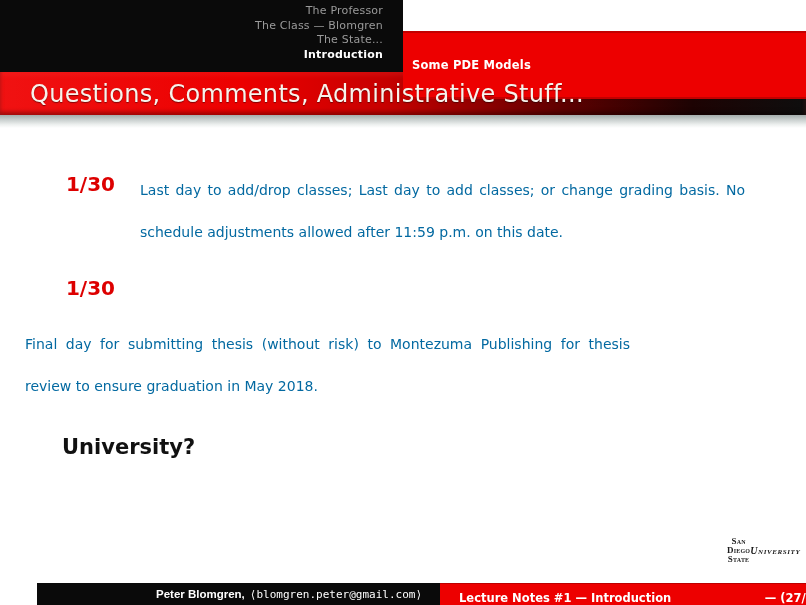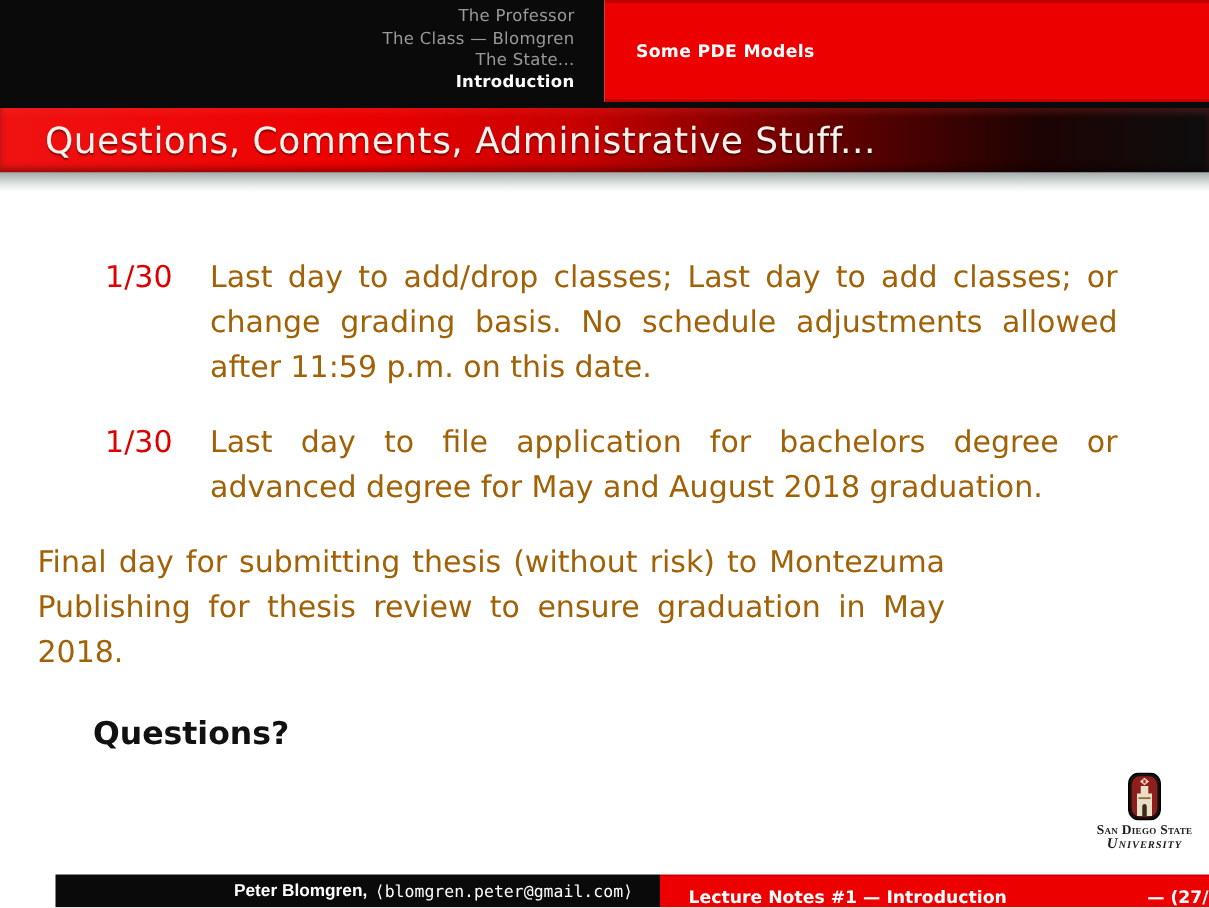--- a/index.html
+++ b/index.html
@@ -24,22 +24,23 @@
   .nav-item {
     font-size: 11px; line-height: 14.5px;
     color: #9a9a9a; letter-spacing: 0.2px;
     font-family: "DejaVu Sans", sans-serif;
   }
   .nav-item.current { color: #ffffff; font-weight: 700; }
   .header-right {
     flex: 1; height: 68px;
     background: #ed0000;
     display: flex; align-items: center;
-    padding-left: 21px;
+    padding-left: 9px;
     box-shadow: inset 0 2px 0 rgba(0,0,0,0.18), inset 0 -2px 0 rgba(0,0,0,0.18);
+    margin-top: 31px;
   }
   .section-label {
     color: #ffffff; font-weight: bold; font-size: 11.5px; letter-spacing: 0.2px;
   }
 
   
   .separator { width: 100%; height: 4px; background: #0a0a0a; }
 
   
   .titlebar {
@@ -58,38 +59,38 @@
     width: 100%; height: 13px;
     background: linear-gradient(to bottom, #a4adac 0%, #c8cecd 35%, #eef1f0 75%, #ffffff 100%);
   }
 
   
   .content { padding-top: 41px; }
   .item { display: flex; margin-bottom: 20px; }
   .item-date {
     width: 115px; flex-shrink: 0;
     text-align: right;
-    color: #dd0000; font-weight: normal;
+    color: #dd0000; font-weight: bold;
     font-size: 20px; line-height: 30px;
   }
   .item-text {
     margin-left: 25px; width: 605px;
-    color: #a16207;
-    font-size: 20px; line-height: 30px;
+    color: #0369a1;
+    font-size: 14px; line-height: 42px;
     text-align: justify; text-align-last: left;
   }
   .questions {
     margin: 28px 0 0 62px;
     color: #111111; font-weight: bold; font-size: 21px;
   }
 
   
   .logo {
     position: absolute; right: 7px; bottom: 38px; width: 72px;
-    display: flex; flex-direction: column; align-items: center;
+    display: flex; flex-direction: row; align-items: center;
   }
   .logo-seal { display: block; margin-bottom: 2px; }
   .logo-text {
     font-family: "Liberation Serif", serif;
     font-variant: small-caps; font-weight: bold;
     color: #1c1c1c; text-align: center;
   }
   .logo-line1 { font-size: 9px; line-height: 9px; letter-spacing: 0.2px; }
   .logo-line2 { font-size: 10px; line-height: 9px; letter-spacing: 0.6px; font-style: italic; }
 
@@ -153,28 +154,27 @@
 
   <div class="content">
 
     <div class="item">
       <div class="item-date">1/30</div>
       <div class="item-text">Last day to add/drop classes; Last day to add classes; or change grading basis.  No schedule adjustments allowed after 11:59 p.m. on this date.</div>
     </div>
 
     <div class="item">
       <div class="item-date">1/30</div>
-      <div class="item-text">Last day to file application for bachelors degree or advanced degree for May and August 2018 graduation.</div>
     </div>
 
     <div class="item">
       <div class="item-text">Final day for submitting thesis (without risk) to Montezuma Publishing for thesis review to ensure graduation in May 2018.</div>
     </div>
 
-    <div class="questions">Questions?</div>
+    <div class="questions">University?</div>
   </div>
 
   <div class="logo">
     <svg class="logo-seal" width="22" height="32" viewBox="0 0 22 32">
       <rect x="0.5" y="0.5" width="21" height="31" rx="7" fill="#151210" stroke="#000000"></rect>
       <rect x="2.5" y="2.5" width="17" height="27" rx="5.5" fill="#8e1f1c"></rect>
       <rect x="6" y="14" width="10" height="15" fill="#e9dfc6"></rect>
       <rect x="8.5" y="9" width="5" height="6" fill="#e9dfc6"></rect>
       <path d="M9.5 29 v-6 a1.5 2 0 0 1 3 0 v6 z" fill="#3a2a1a"></path>
       <rect x="7" y="16.5" width="8" height="1.2" fill="#8e6b3a"></rect>

